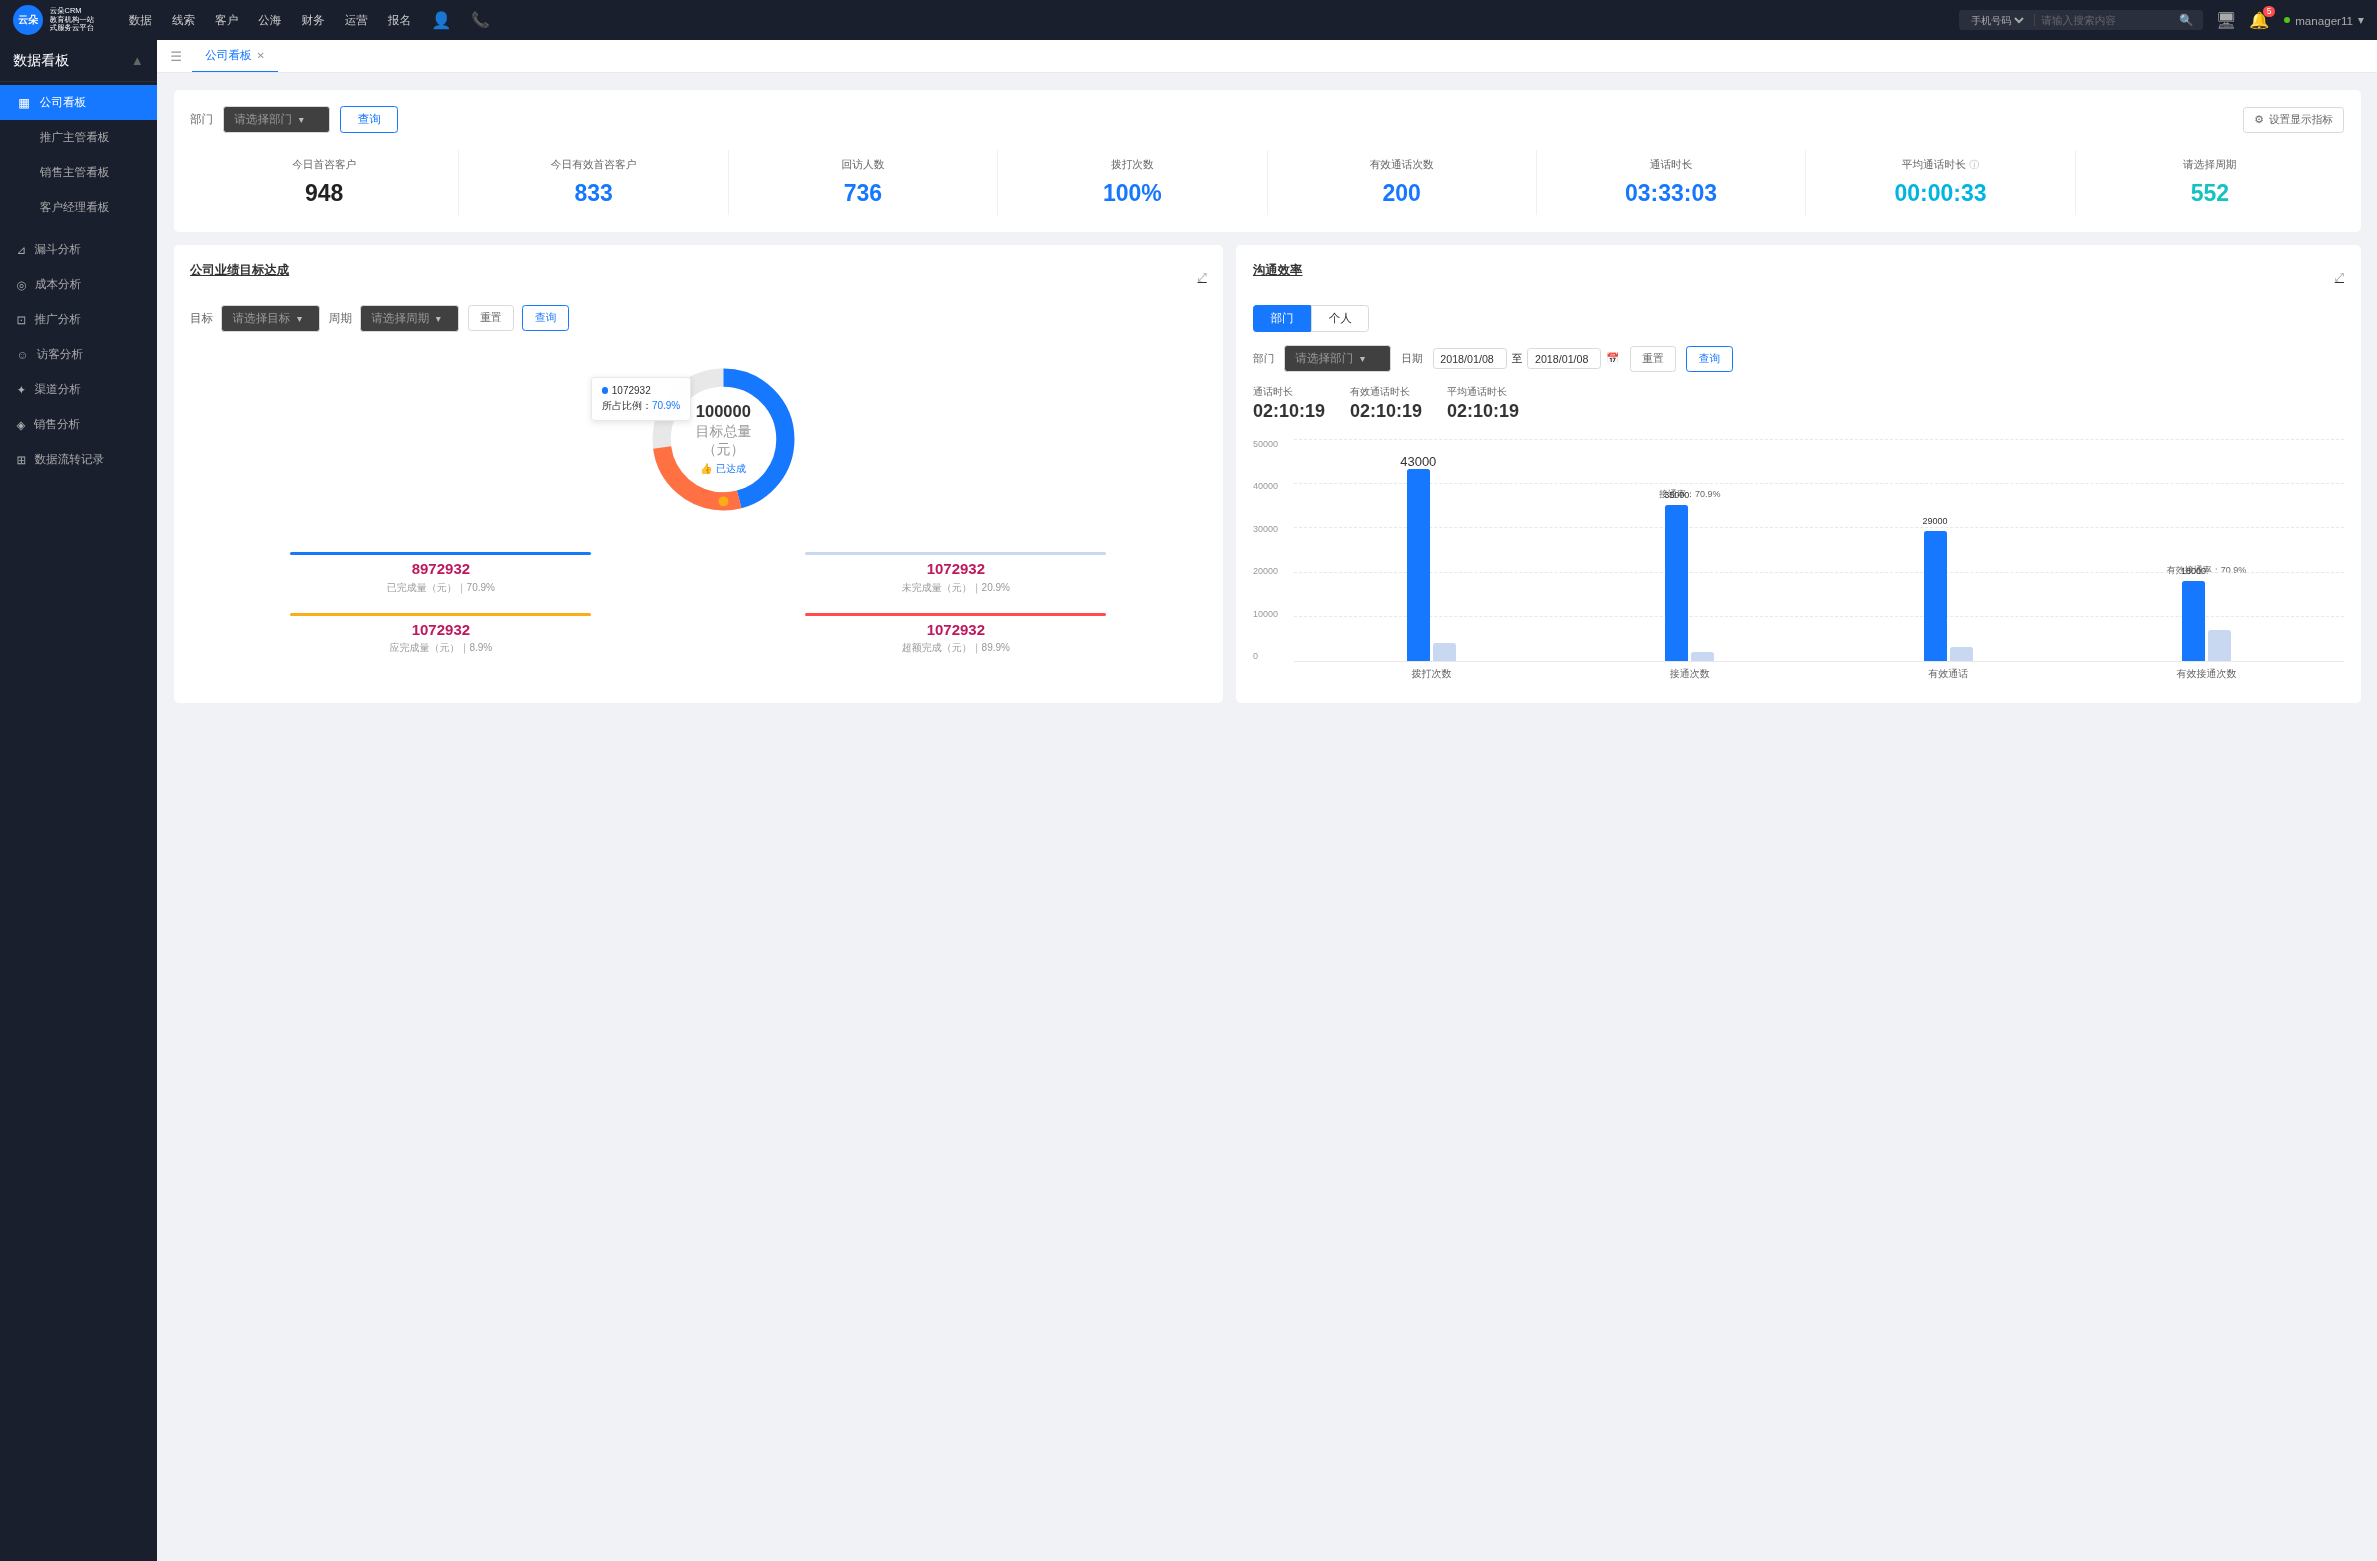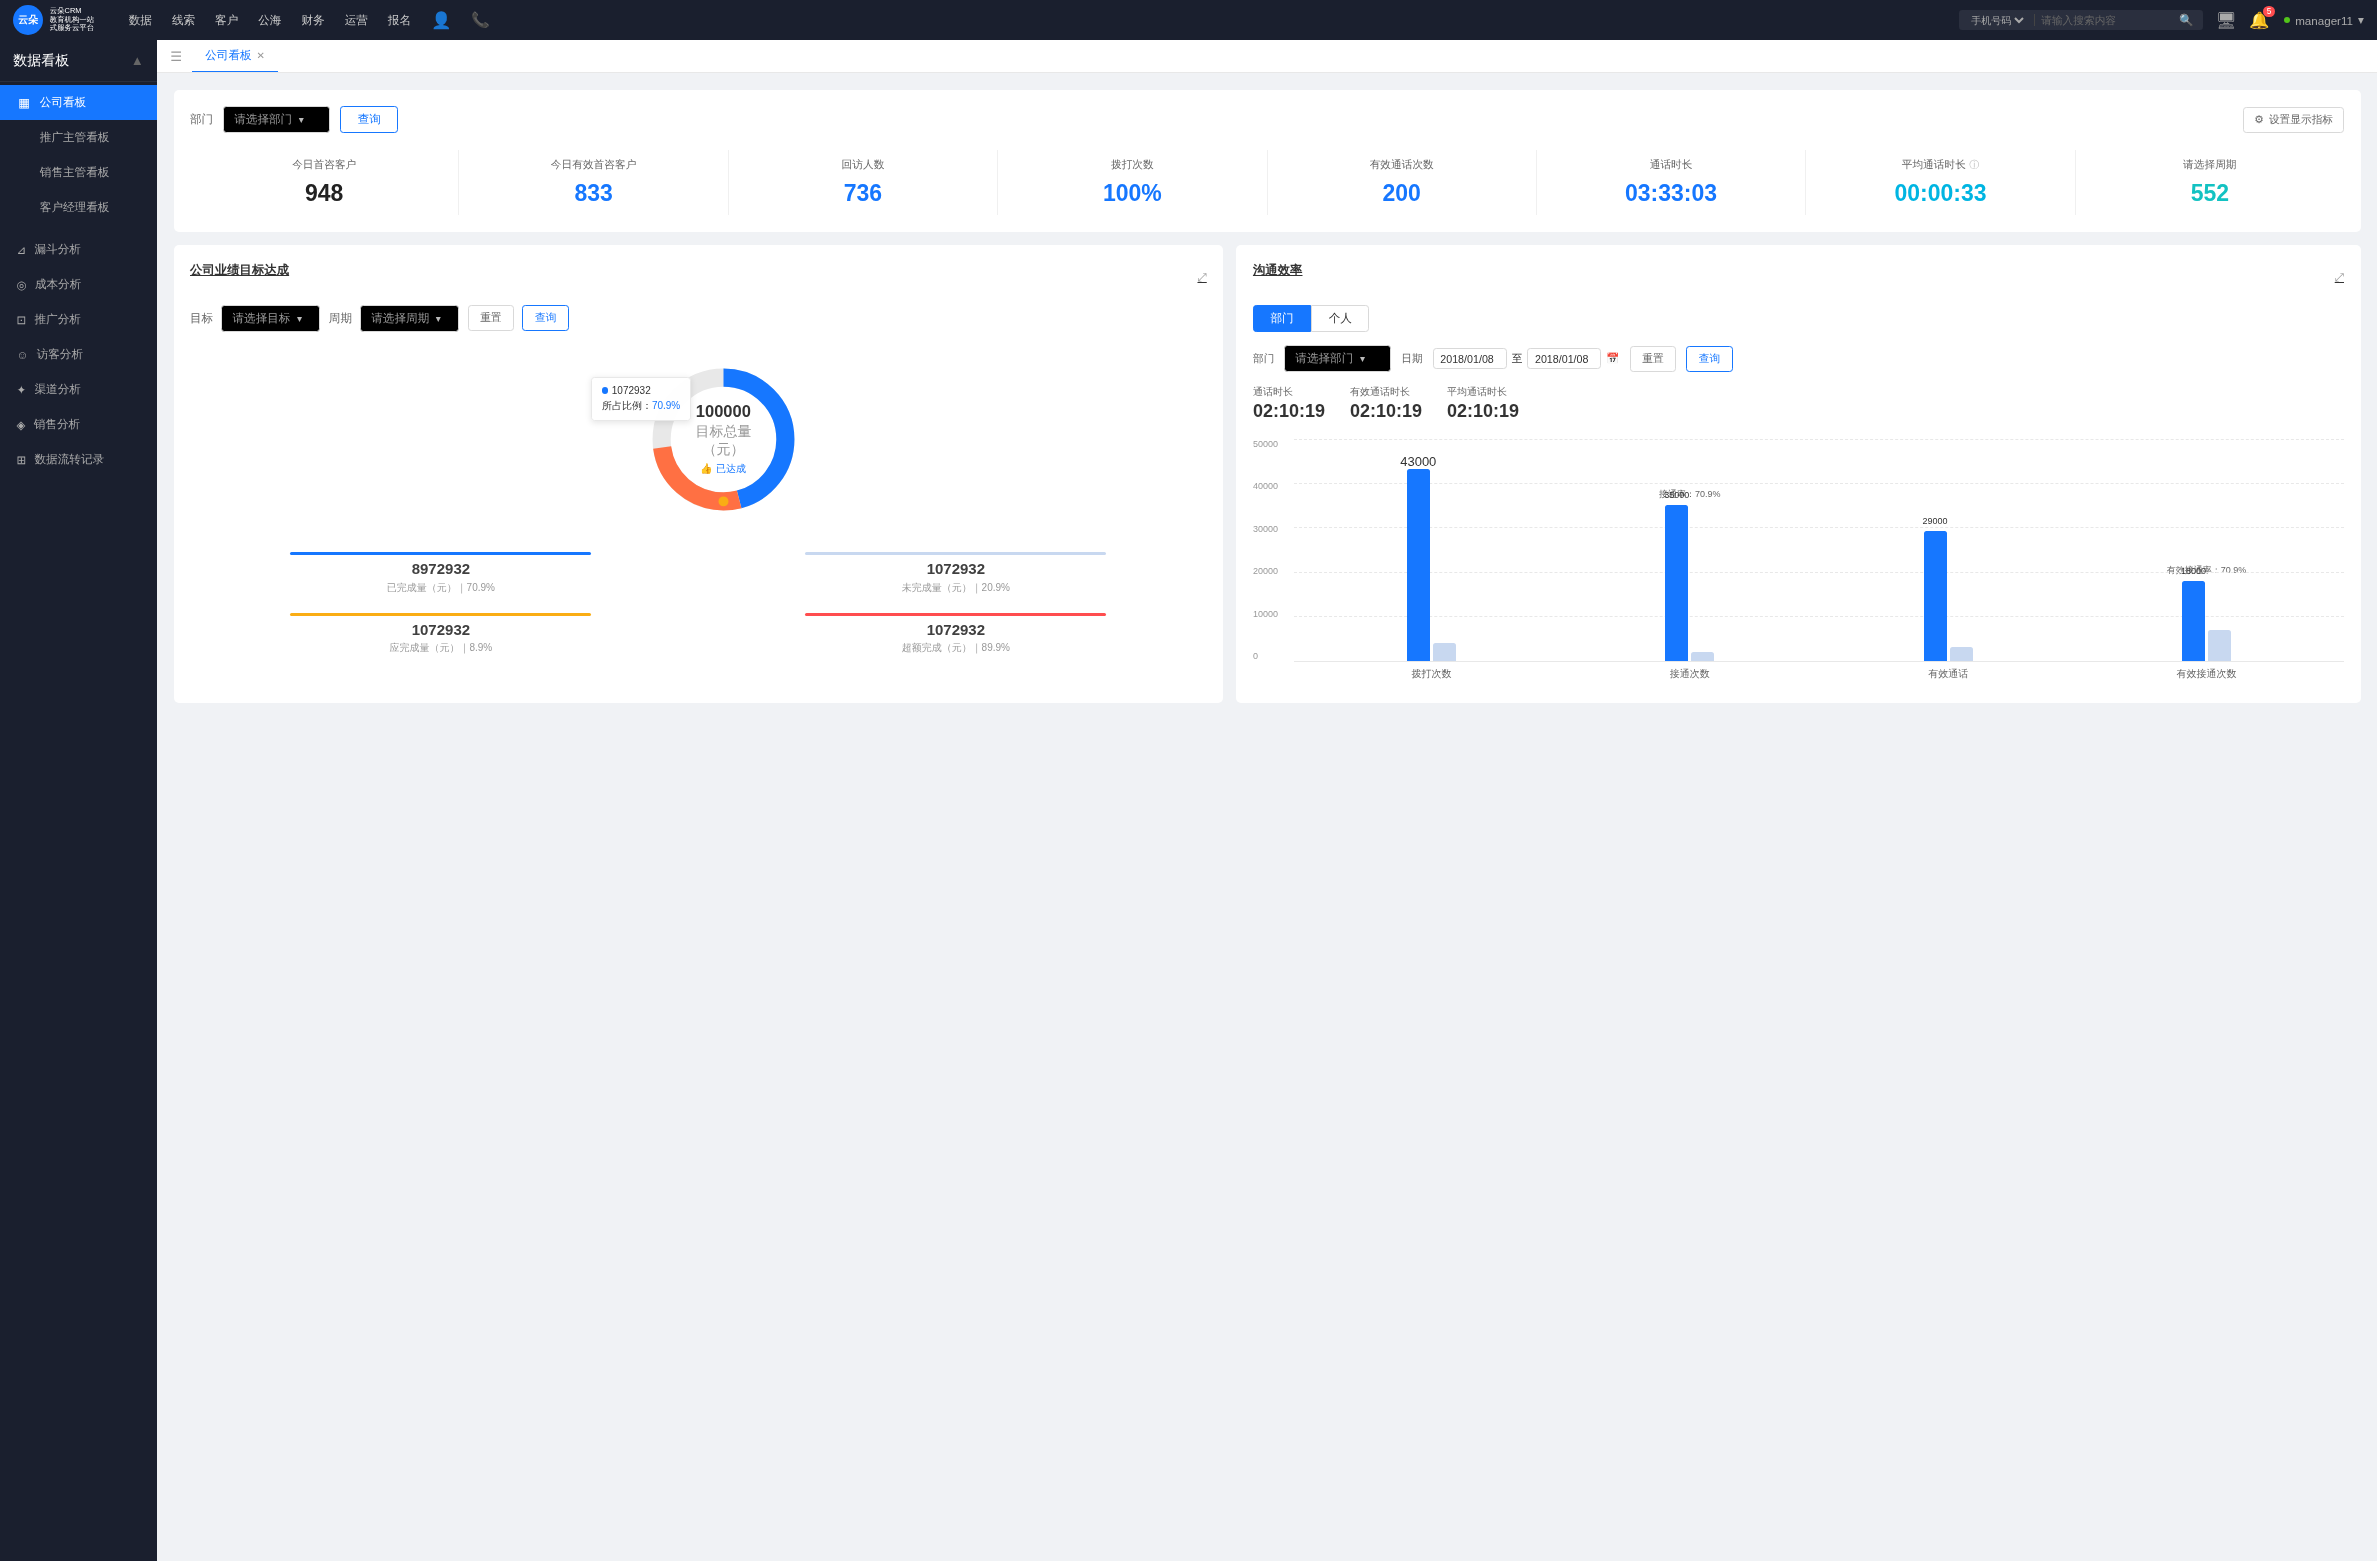--- a/index.html
+++ b/index.html
@@ -49,21 +49,21 @@
     .tab { display: flex; align-items: center; gap: 5px; padding: 0 13.2px; height: 100%; border-bottom: 1.7px solid #1677ff; color: #1677ff; cursor: pointer; font-size: 11.6px; }
     .tab-close { color: #999; font-size: 10px; cursor: pointer; }
     .content { flex: 1; overflow-y: auto; padding: 16.5px; background: #f0f2f5; }
 
     
     .section-card { background: white; border-radius: 5px; padding: 16.5px; margin-bottom: 13.2px; }
     .section-title { font-size: 13.2px; font-weight: 600; color: #333; margin-bottom: 13.2px; }
     .filter-row { display: flex; align-items: center; justify-content: space-between; margin-bottom: 16.5px; }
     .filter-left { display: flex; align-items: center; gap: 10px; }
     .filter-label { color: #666; font-size: 11.6px; }
-    .select-box { border: 0.8px solid #d9d9d9; border-radius: 3.3px; padding: 5px 10px; color: #999; font-size: 11.6px; display: flex; align-items: center; gap: 6.6px; cursor: pointer; background: #000000; min-width: 107px; }
+    .select-box { border: 0.8px solid #d9d9d9; border-radius: 3.3px; padding: 5px 10px; color: #999; font-size: 11.6px; display: flex; align-items: center; gap: 6.6px; cursor: pointer; background: #404040; min-width: 107px; }
     .select-arrow { color: #bbb; font-size: 10px; }
     .btn-primary { background: white; border: 0.8px solid #1677ff; color: #1677ff; padding: 5px 16.5px; border-radius: 3.3px; cursor: pointer; font-size: 11.6px; }
     .settings-link { display: flex; align-items: center; gap: 5px; color: #666; cursor: pointer; font-size: 10.7px; border: 0.8px solid #d9d9d9; padding: 5px 10px; border-radius: 3.3px; }
 
     .stats-row { display: flex; gap: 0; }
     .stat-item { flex: 1; text-align: center; padding: 8.3px 6.6px; border-right: 0.8px solid #f0f0f0; }
     .stat-item:last-child { border-right: none; }
     .stat-label { font-size: 10.7px; color: #666; margin-bottom: 8.3px; }
     .stat-value { font-size: 23px; font-weight: 700; }
     .stat-value.black { color: #222; }
@@ -90,21 +90,21 @@
     .donut-center { position: absolute; top: 50%; left: 50%; transform: translate(-50%, -50%); text-align: center; }
     .donut-value { font-size: 16.5px; font-weight: 700; color: #333; }
     .donut-sub { font-size: 14px; color: #999; margin-top: 1.7px; }
     .donut-badge { font-size: 10px; color: #1677ff; margin-top: 3.3px; }
     .tooltip-box { position: absolute; left: 8.3px; top: 25px; background: rgba(255,255,255,0.95); border: 0.8px solid #e8e8e8; border-radius: 3.3px; padding: 6.6px 10px; font-size: 10px; box-shadow: 0 1.7px 6.6px rgba(0,0,0,0.1); }
     .tooltip-title { color: #333; margin-bottom: 3.3px; }
     .tooltip-dot { width: 6.6px; height: 6.6px; border-radius: 50%; background: #1677ff; display: inline-block; margin-right: 3.3px; }
 
     .stats-grid { display: grid; grid-template-columns: 1fr 1fr; gap: 13.2px; }
     .stat-box { text-align: center; }
-    .stat-box-value { font-size: 15px; font-weight: 700; color: #404040; }
+    .stat-box-value { font-size: 15px; font-weight: 700; color: #be185d; }
     .stat-box-desc { font-size: 10px; color: #999; margin-top: 3.3px; }
     .stat-box-bar { height: 3.3px; background: #e8e8e8; border-radius: 1.7px; margin: 5px auto; width: 60%; }
     .stat-box-bar.completed { background: #1677ff; }
     .stat-box-bar.uncompleted { background: #c8d8f0; }
     .stat-box-bar.should { background: #faad14; }
     .stat-box-bar.over { background: #ff4d4f; }
 
     
     .comm-tabs { display: flex; gap: 0; margin-bottom: 13.2px; }
     .comm-tab { padding: 5px 16.5px; border: 0.8px solid #d9d9d9; cursor: pointer; font-size: 11.6px; color: #333; background: white; }

